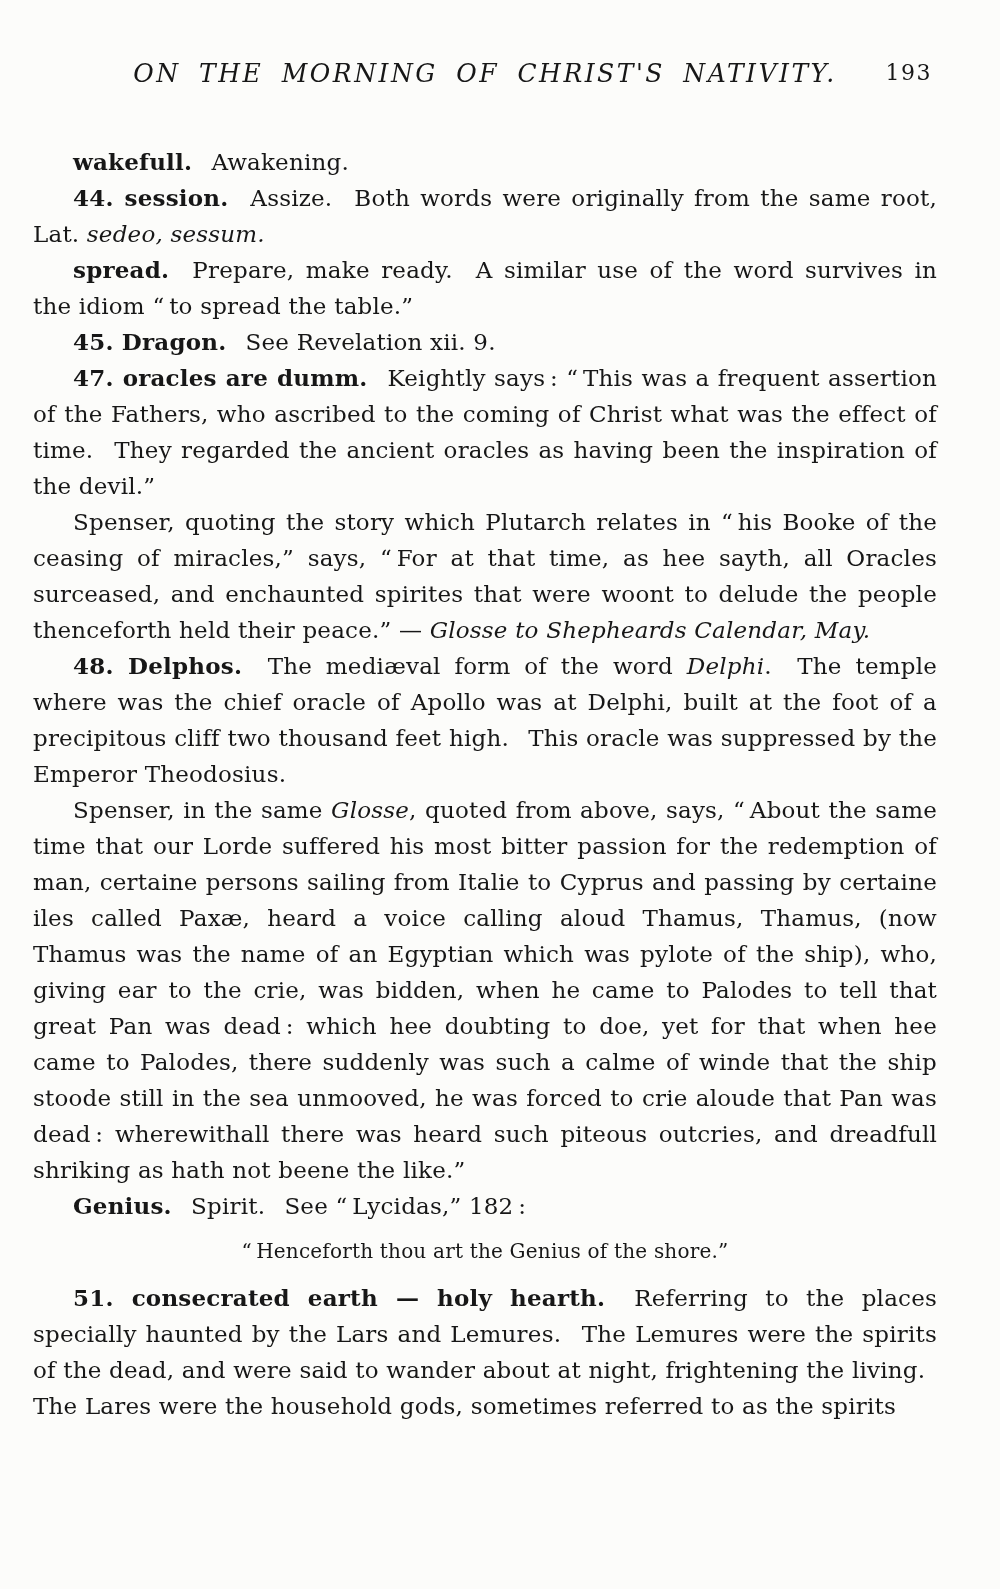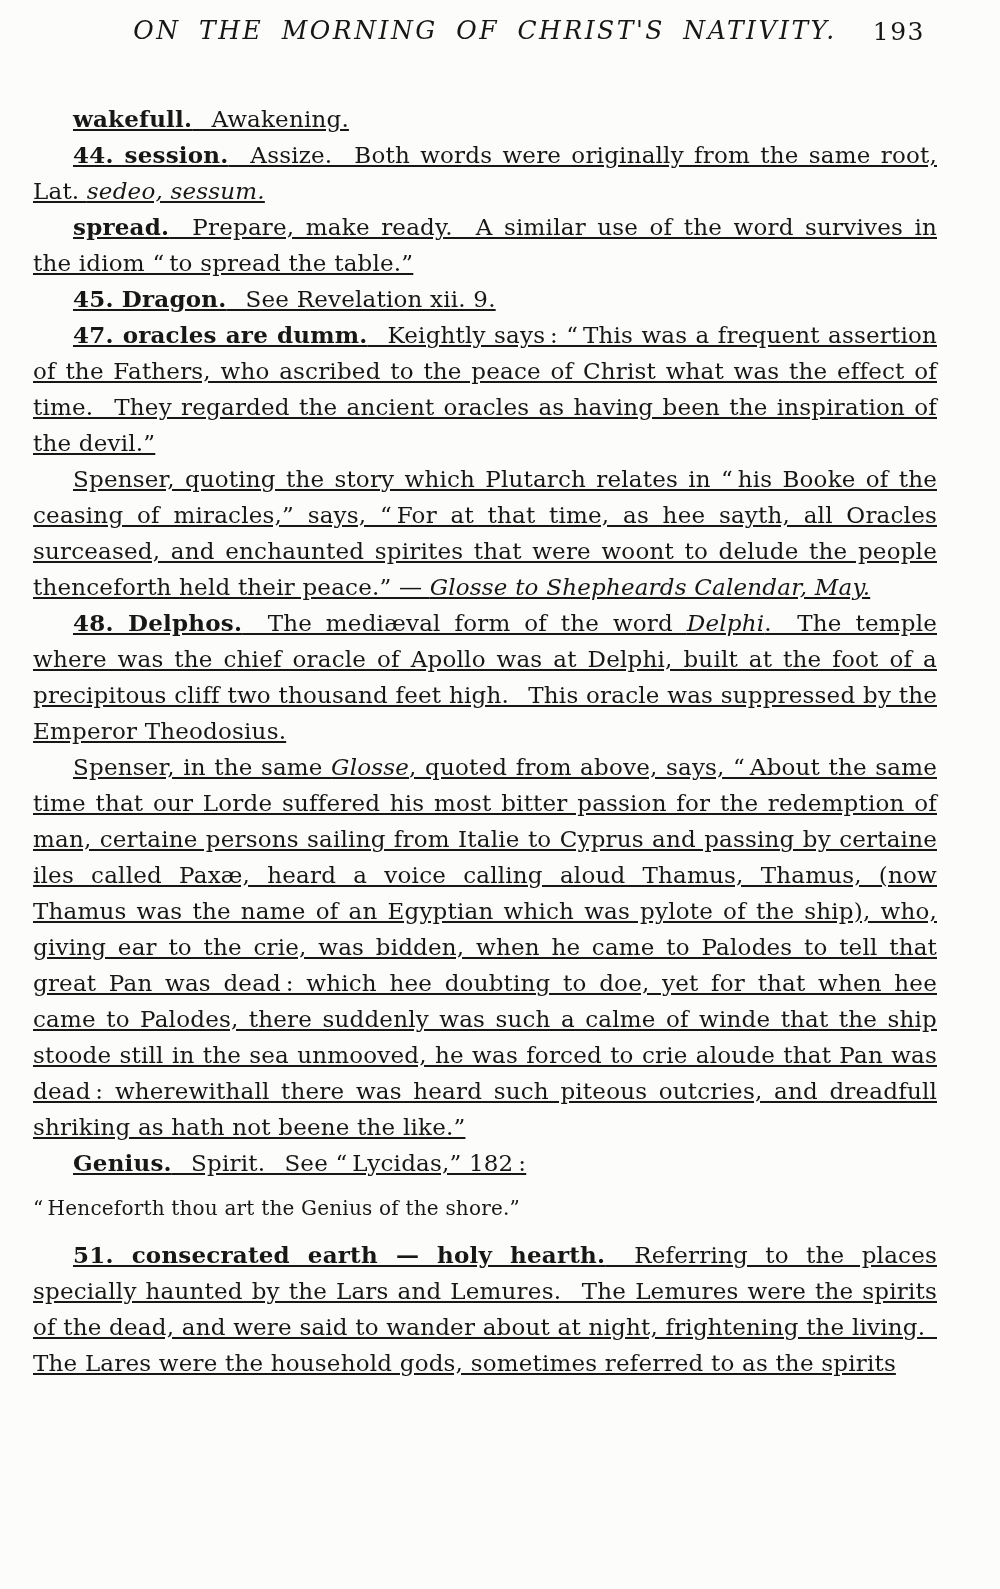--- a/index.html
+++ b/index.html
@@ -10,64 +10,64 @@
     color: #171717;
     font-family: "DejaVu Serif", serif;
     overflow: hidden;
     position: relative;
   }
   .page {
     width: 1000px;
     height: 1187px;
     box-sizing: border-box;
     padding-top: 16px;
+    margin-top: 43px;
   }
   
   .header {
     position: relative;
     width: 904px;
     margin-left: 33px;
     height: 40px;
     text-align: center;
     white-space: nowrap;
   }
   .header .title {
     font-style: italic;
     font-size: 25px;
     letter-spacing: 2.5px;
     word-spacing: 8px;
     display: inline-block;
     transform: scaleY(1.04);
   }
   .header .pagenum {
     position: absolute;
-    right: 12px;
+    right: 5px;
     top: 1px;
-    font-size: 25px;
+    font-size: 22px;
     letter-spacing: 1.5px;
     font-style: normal;
   }
   
   .bodytext {
     width: 904px;
     margin: 45px 0 0 33px;
     font-size: 23px;
     line-height: 36px;
     letter-spacing: 0.2px;
   }
   p.para {
     margin: 0;
     text-indent: 40px;
     text-align: justify;
-    text-decoration: underline;
   }
   p.verse {
     margin: 11px 0 13px 0;
     text-indent: 0;
-    text-align: left;
+    text-align: center;
     font-size: 20px;
     line-height: 32px;
   }
   .rb { font-weight: 700; }
   .ri { font-style: italic; }
 </style>
 </head>
 <body>
 
 <div class="page">
@@ -82,21 +82,21 @@
     <p class="para"><span class="rb">wakefull.</span><span>  Awakening.</span></p>
 
 
     <p class="para"><span class="rb">44. session.</span><span>  Assize.  Both words were originally from the same root, Lat. </span><span class="ri">sedeo, sessum.</span></p>
 
     <p class="para"><span class="rb">spread.</span><span>  Prepare, make ready.  A similar use of the word survives in the idiom “ to spread the table.”</span></p>
 
     <p class="para"><span class="rb">45. Dragon.</span><span>  See Revelation xii. 9.</span></p>
 
 
-    <p class="para"><span class="rb">47. oracles are dumm.</span><span>  Keightly says : “ This was a frequent assertion of the Fathers, who ascribed to the peace of Christ what was the effect of time.  They regarded the ancient oracles as having been the inspiration of the devil.”</span></p>
+    <p class="para"><span class="rb">47. oracles are dumm.</span><span>  Keightly says : “ This was a frequent assertion of the Fathers, who ascribed to the coming of Christ what was the effect of time.  They regarded the ancient oracles as having been the inspiration of the devil.”</span></p>
 
     <p class="para"><span>Spenser, quoting the story which Plutarch relates in “ his Booke of the ceasing of miracles,” says, “ For at that time, as hee sayth, all Oracles surceased, and enchaunted spirites that were woont to delude the people thenceforth held their peace.” — </span><span class="ri">Glosse to Shepheards Calendar, May.</span></p>
 
     <p class="para"><span class="rb">48. Delphos.</span><span>  The mediæval form of the word </span><span class="ri">Delphi</span><span>.  The temple where was the chief oracle of Apollo was at Delphi, built at the foot of a precipitous cliff two thousand feet high.  This oracle was suppressed by the Emperor Theodosius.</span></p>
 
 
     <p class="para"><span>Spenser, in the same </span><span class="ri">Glosse</span><span>, quoted from above, says, “ About the same time that our Lorde suffered his most bitter passion for the redemption of man, certaine persons sailing from Italie to Cyprus and passing by certaine iles called Paxæ, heard a voice calling aloud Thamus, Thamus, (now Thamus was the name of an Egyptian which was pylote of the ship), who, giving ear to the crie, was bidden, when he came to Palodes to tell that great Pan was dead : which hee doubting to doe, yet for that when hee came to Palodes, there suddenly was such a calme of winde that the ship stoode still in the sea unmooved, he was forced to crie aloude that Pan was dead : wherewithall there was heard such piteous outcries, and dreadfull shriking as hath not beene the like.”</span></p>
 
 
     <p class="para"><span class="rb">Genius.</span><span>  Spirit.  See “ Lycidas,” 182 :</span></p>

